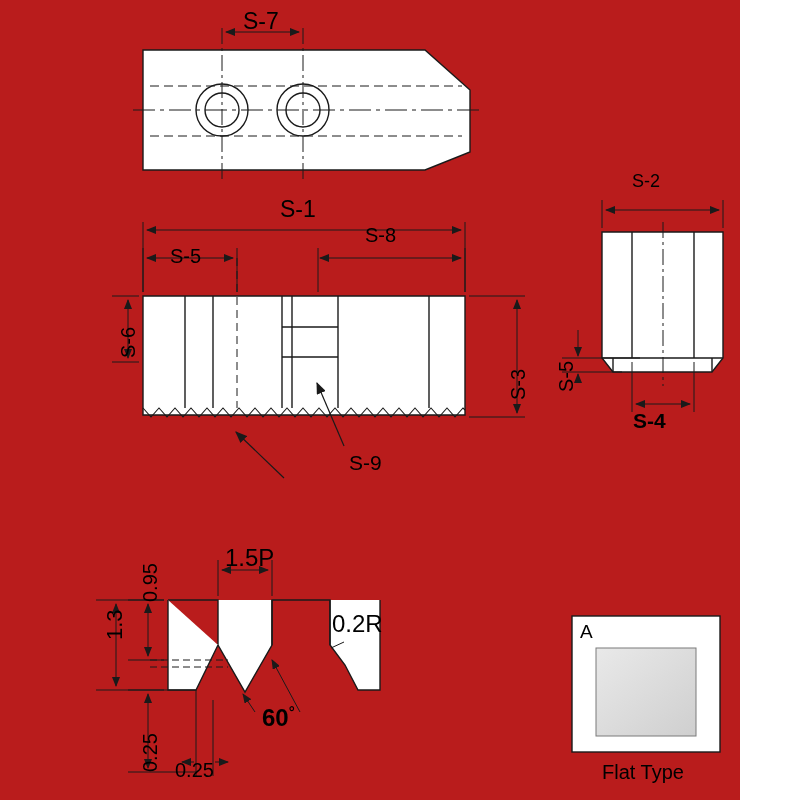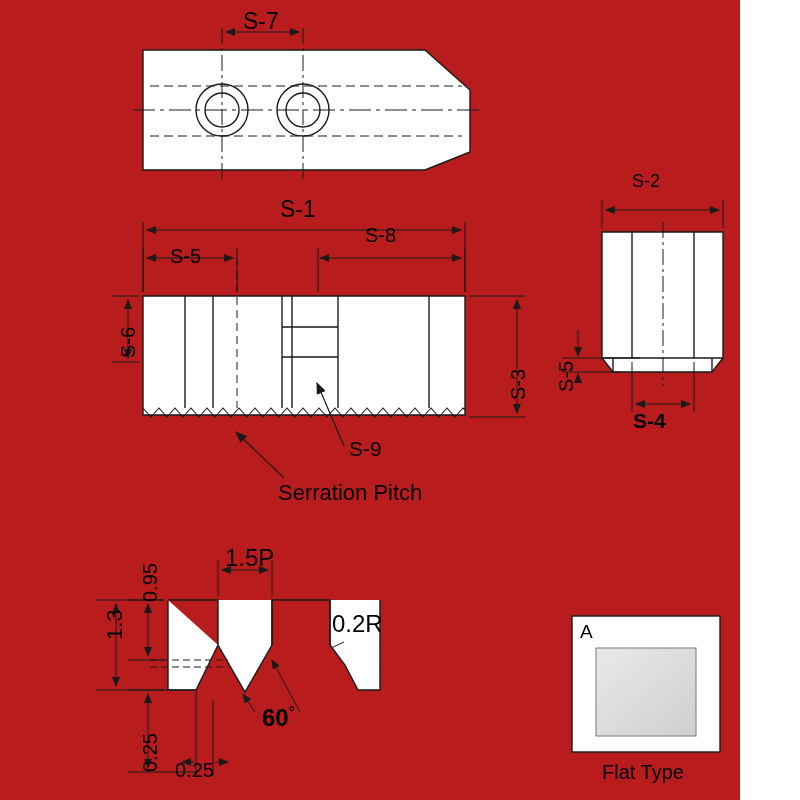--- a/index.html
+++ b/index.html
@@ -226,23 +226,22 @@
   <div class="lbl" style="left:280px; top:198px; font-size:23px;">S-1</div>
 
   <div class="lbl" style="left:365px; top:225px; font-size:20px;">S-8</div>
 
   <div class="lbl" style="left:170px; top:246px; font-size:20px;">S-5</div>
 
   <div class="lbl lbl-rot" style="left:118px; top:358px; font-size:20px; transform:rotate(-90deg);">S-6</div>
 
   <div class="lbl lbl-rot" style="left:508px; top:400px; font-size:20px; transform:rotate(-90deg);">S-3</div>
 
-  <div class="lbl" style="left:349px; top:438px; font-size:21px;">S-9</div>
-
-  <div class="lbl" style="left:278px; top:482px; font-size:22px;">Serration Pitch</div>
+  <div class="lbl" style="left:349px; top:452px; font-size:21px;">S-9</div>
+
 
   <div class="lbl" style="left:632px; top:172px; font-size:18px;">S-2</div>
 
   <div class="lbl" style="left:633px; top:410px; font-size:21px;font-weight:bold;">S-4</div>
 
   <div class="lbl lbl-rot" style="left:556px; top:392px; font-size:20px; transform:rotate(-90deg);">S-5</div>
 
   <div class="lbl" style="left:225px; top:546px; font-size:24px;">1.5P</div>
 
   <div class="lbl lbl-rot" style="left:140px; top:602px; font-size:20px; transform:rotate(-90deg);">0.95</div>

